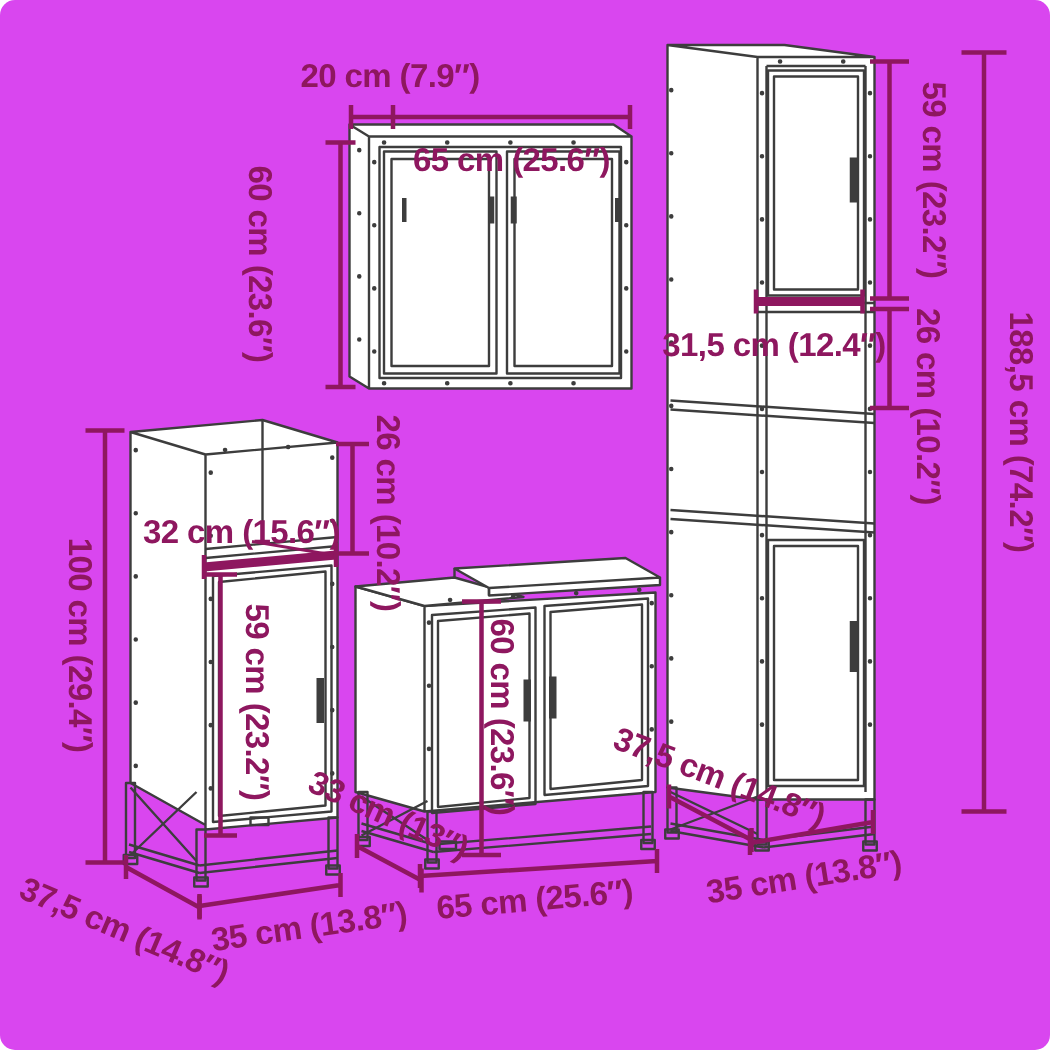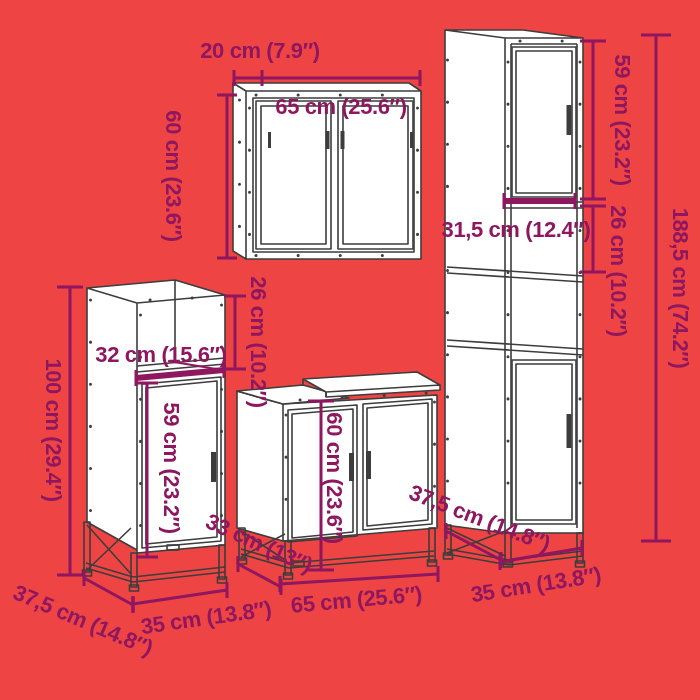--- a/index.html
+++ b/index.html
@@ -1,16 +1,16 @@
 <!DOCTYPE html>
 <html><head>
 <meta charset="utf-8">
 <style>
   html,body{margin:0;padding:0;background:#ffffff;}
-  .stage{width:700px;height:700px;position:relative;background:#ef4444;overflow:hidden;}
+  .stage{width:700px;height:700px;position:relative;background:#d946ef;overflow:hidden;border-radius:10px;}
   svg{display:block;}
   text{
     font-family:"Liberation Sans","DejaVu Sans",sans-serif;
     font-weight:bold;
     font-size:22px;
     letter-spacing:-0.4px;
   }
   .dots{stroke-linecap:round;stroke-dasharray:0.1 42;stroke-width:3;}
   .thick{stroke-width:6;}
   .thin{stroke-width:2;}

